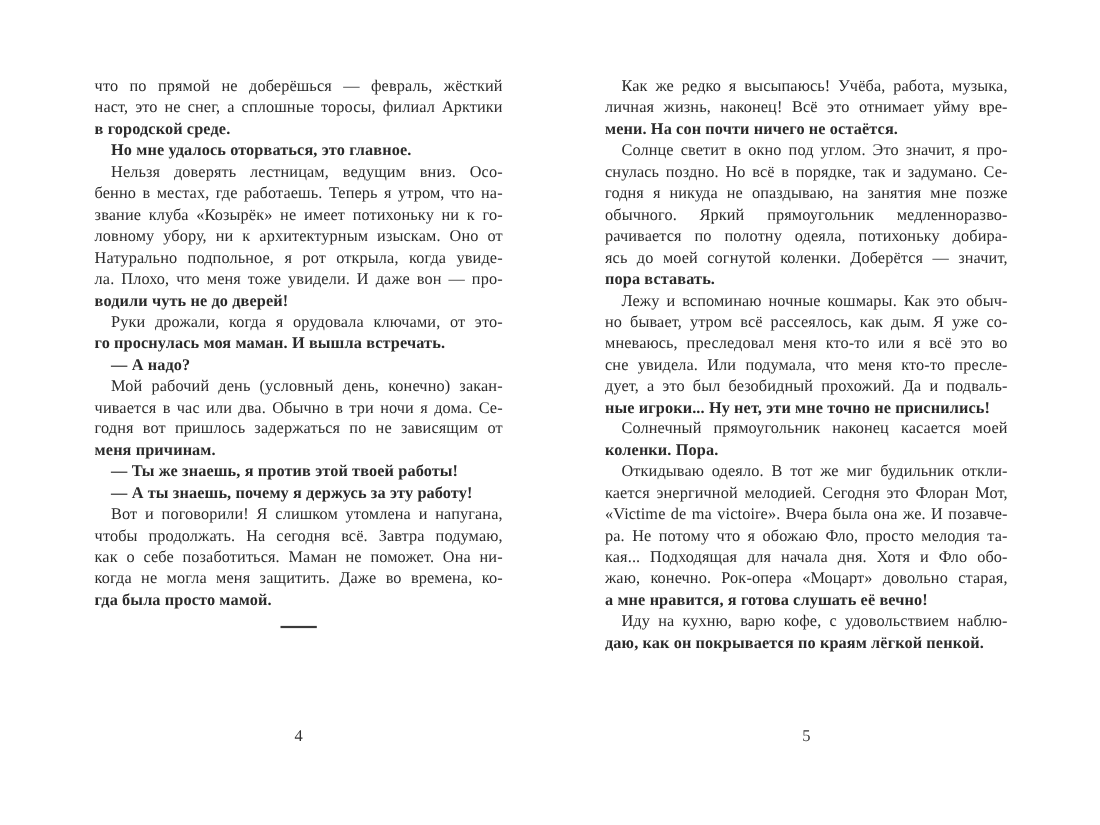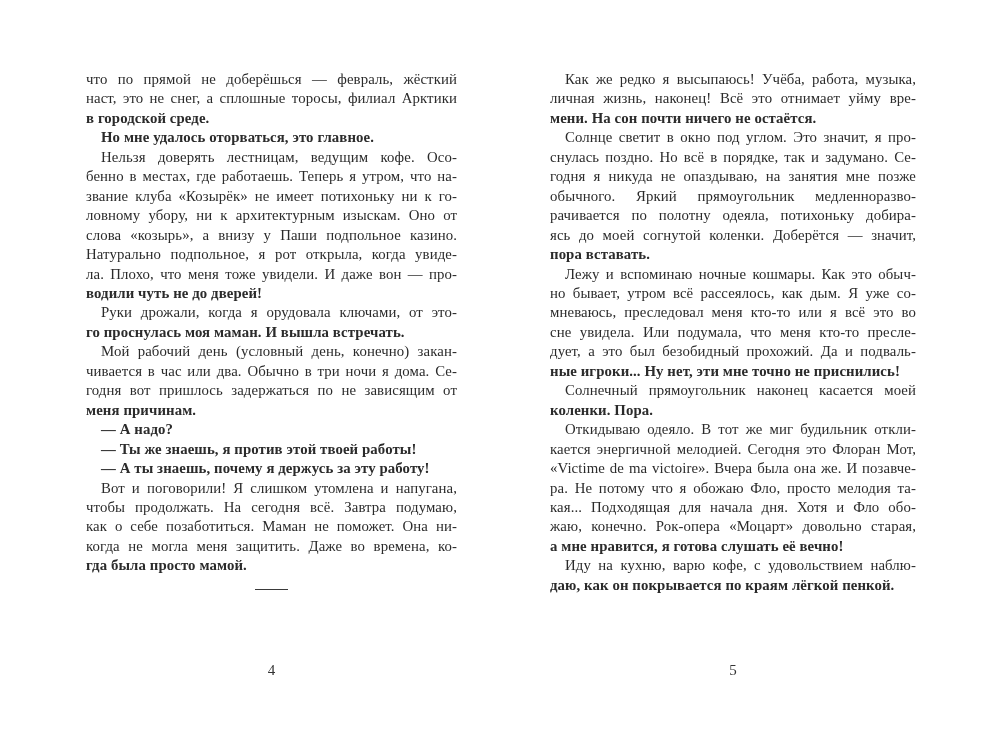--- a/index.html
+++ b/index.html
@@ -52,41 +52,40 @@
     <div class="text-block">
         <div class="paragraph">
           <div class="line">что по прямой не доберёшься — февраль, жёсткий</div>
           <div class="line">наст, это не снег, а сплошные торосы, филиал Арктики</div>
           <div class="line lastline">в городской среде.</div>
         </div>
         <div class="paragraph">
           <div class="line indent lastline">Но мне удалось оторваться, это главное.</div>
         </div>
         <div class="paragraph">
-          <div class="line indent">Нельзя доверять лестницам, ведущим кофе. Осо-</div>
+          <div class="line indent">Нельзя доверять лестницам, ведущим вниз. Осо-</div>
           <div class="line">бенно в местах, где работаешь. Теперь я утром, что на-</div>
           <div class="line">звание клуба «Козырёк» не имеет потихоньку ни к го-</div>
           <div class="line">ловному убору, ни к архитектурным изыскам. Оно от</div>
-          <div class="line">слова «козырь», а внизу у Паши подпольное казино.</div>
           <div class="line">Натурально подпольное, я рот открыла, когда увиде-</div>
           <div class="line">ла. Плохо, что меня тоже увидели. И даже вон — про-</div>
           <div class="line lastline">водили чуть не до дверей!</div>
         </div>
         <div class="paragraph">
           <div class="line indent">Руки дрожали, когда я орудовала ключами, от это-</div>
           <div class="line lastline">го проснулась моя маман. И вышла встречать.</div>
         </div>
         <div class="paragraph">
+          <div class="line indent lastline">— А надо?</div>
+        </div>
+        <div class="paragraph">
           <div class="line indent">Мой рабочий день (условный день, конечно) закан-</div>
           <div class="line">чивается в час или два. Обычно в три ночи я дома. Се-</div>
           <div class="line">годня вот пришлось задержаться по не зависящим от</div>
           <div class="line lastline">меня причинам.</div>
-        </div>
-        <div class="paragraph">
-          <div class="line indent lastline">— А надо?</div>
         </div>
         <div class="paragraph">
           <div class="line indent lastline">— Ты же знаешь, я против этой твоей работы!</div>
         </div>
         <div class="paragraph">
           <div class="line indent lastline">— А ты знаешь, почему я держусь за эту работу!</div>
         </div>
         <div class="paragraph">
           <div class="line indent">Вот и поговорили! Я слишком утомлена и напугана,</div>
           <div class="line">чтобы продолжать. На сегодня всё. Завтра подумаю,</div>

